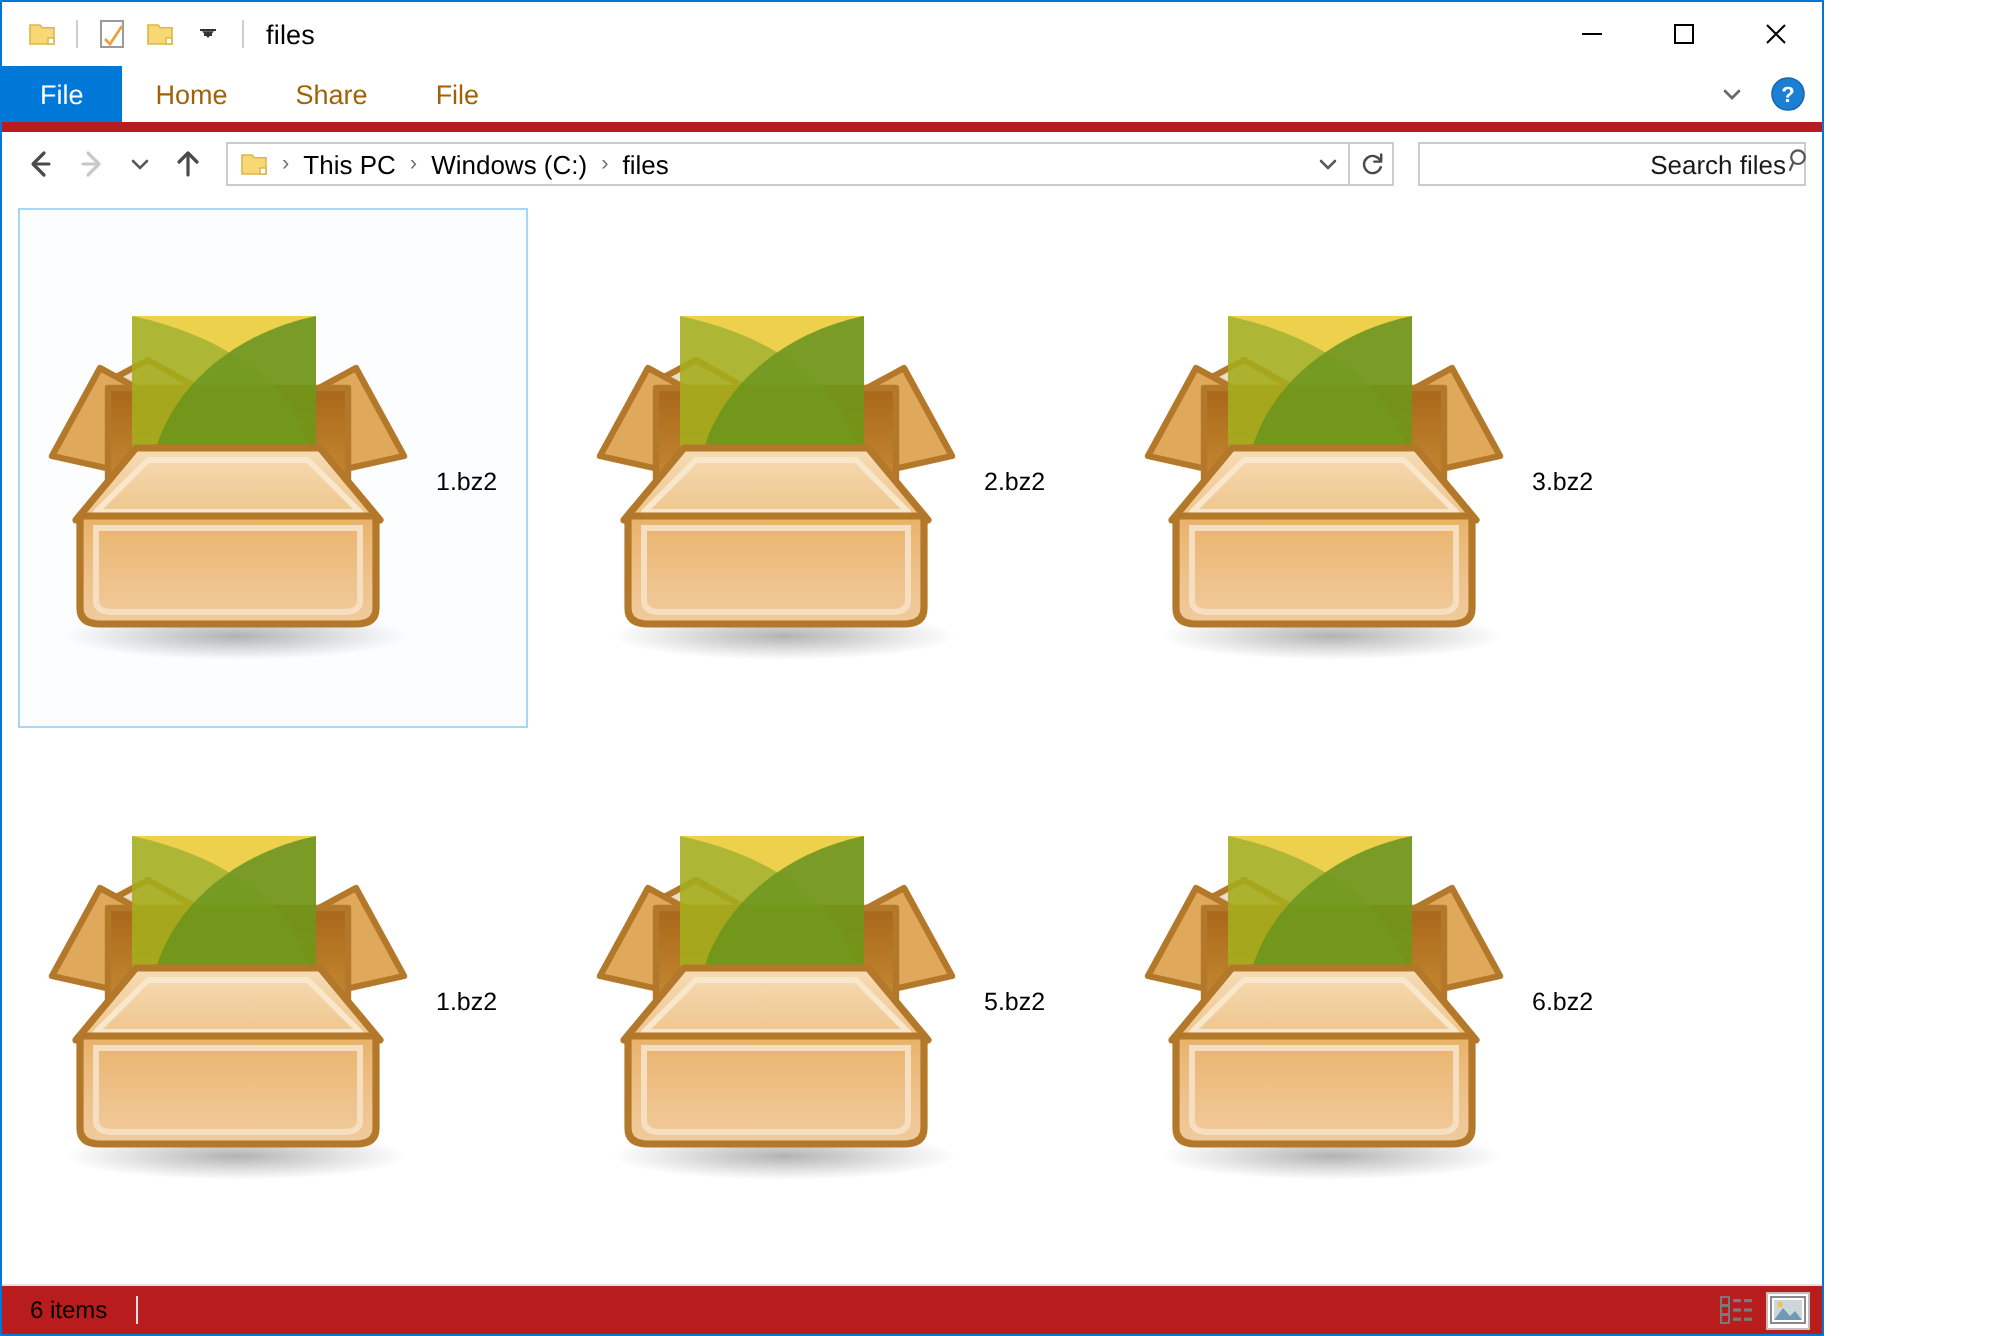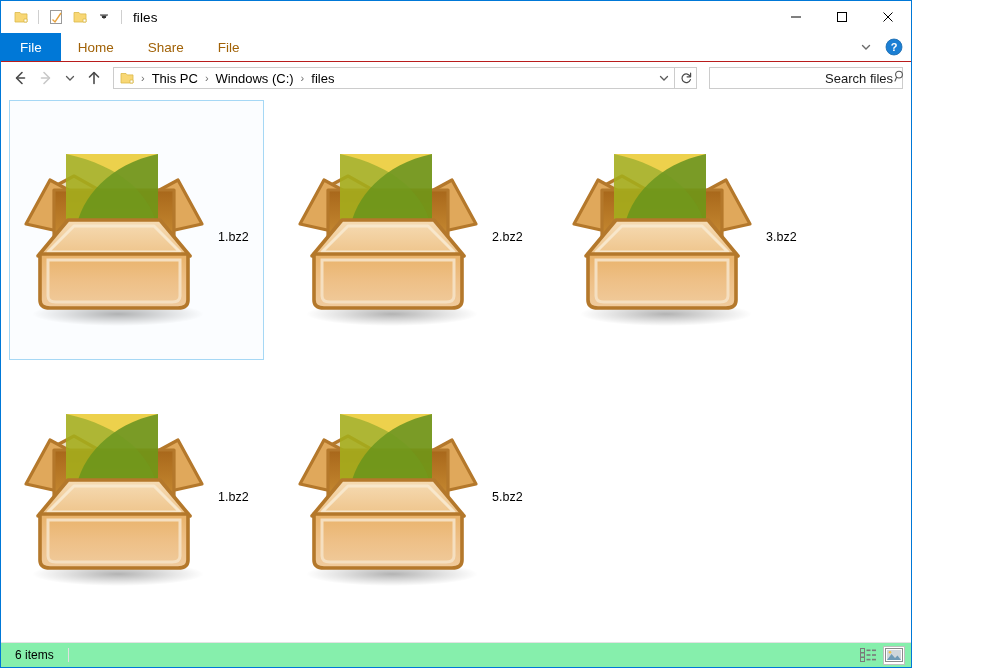--- a/index.html
+++ b/index.html
@@ -77,21 +77,21 @@
   }
 
   
   .tabbar {
     height: 28px;
     min-height: 28px;
     display: flex;
     align-items: stretch;
     background: #ffffff;
     position: relative;
-    border-bottom: 1px solid #b91c1c;
+    border-bottom: 5px solid #b91c1c;
   }
   .tab {
     display: flex;
     align-items: center;
     padding: 0 17px;
     font-size: 13.5px;
     color: #a16207;
     height: 28px;
     box-sizing: border-box;
   }
@@ -246,21 +246,21 @@
     line-height: 15px;
   }
 
   
   .statusbar {
     height: 24px;
     min-height: 24px;
     border-top: 1px solid #e3e3e3;
     display: flex;
     align-items: center;
-    background: #86efac;
+    background: #b91c1c;
     padding: 0 6px 0 14px;
     position: relative;
     justify-content: space-between;
   }
   .status-text {
     font-size: 12px;
     color: #000000;
   }
   .status-divider {
     width: 1px;
@@ -556,20 +556,39 @@
             <path d="M56 18 C 112 30 142 60 148 94 L56 94 Z" fill="#6f9b1e" opacity="0.50"></path>
             <path d="M28 120 L58 84 L150 84 L180 120 Z" fill="url(#flapg1)" stroke="#b4782b" stroke-width="3.6" stroke-linejoin="round"></path>
             <path d="M38 116 L64 90 L144 90 L170 116 Z" fill="none" stroke="#f8e7cb" stroke-width="3" stroke-linejoin="round"></path>
             <path d="M30 118 L30 164 Q30 172 40 172 L168 172 Q178 172 178 164 L178 118 Z" fill="url(#bodyg1)" stroke="#b4782b" stroke-width="3.6" stroke-linejoin="round"></path>
             <path d="M38 124 L38 160 Q38 166 46 166 L162 166 Q170 166 170 160 L170 124 Z" fill="none" stroke="#f5dfc0" stroke-width="3"></path>
           </svg>
         </div>
         <div class="label">5.bz2</div>
       </div>
 
+      <div class="tile">
+        <div class="iconwrap">
+          <svg viewBox="0 0 208 196" width="208" height="196">
+            <ellipse cx="108" cy="178" rx="86" ry="12" fill="url(#shadowg1)"></ellipse>
+            <path d="M34 56 L64 40 L96 58 L70 78 Z" fill="#eadcc0" stroke="#b4782b" stroke-width="3.2" stroke-linejoin="round"></path>
+            <path d="M16 88 L40 44 L88 70 L52 96 Z" fill="#e0a85b" stroke="#b4782b" stroke-width="3.2" stroke-linejoin="round"></path>
+            <path d="M192 88 L168 44 L120 70 L156 96 Z" fill="#e0a85b" stroke="#b4782b" stroke-width="3.2" stroke-linejoin="round"></path>
+            <path d="M44 54 L164 54 L164 106 L44 106 Z" fill="url(#insideg1)" stroke="#b4782b" stroke-width="3.2" stroke-linejoin="round"></path>
+            <rect x="56" y="18" width="92" height="76" fill="#e8c419" opacity="0.78"></rect>
+            <path d="M148 18 C 100 28 70 62 66 94 L148 94 Z" fill="#4d8718" opacity="0.72"></path>
+            <path d="M56 18 C 112 30 142 60 148 94 L56 94 Z" fill="#6f9b1e" opacity="0.50"></path>
+            <path d="M28 120 L58 84 L150 84 L180 120 Z" fill="url(#flapg1)" stroke="#b4782b" stroke-width="3.6" stroke-linejoin="round"></path>
+            <path d="M38 116 L64 90 L144 90 L170 116 Z" fill="none" stroke="#f8e7cb" stroke-width="3" stroke-linejoin="round"></path>
+            <path d="M30 118 L30 164 Q30 172 40 172 L168 172 Q178 172 178 164 L178 118 Z" fill="url(#bodyg1)" stroke="#b4782b" stroke-width="3.6" stroke-linejoin="round"></path>
+            <path d="M38 124 L38 160 Q38 166 46 166 L162 166 Q170 166 170 160 L170 124 Z" fill="none" stroke="#f5dfc0" stroke-width="3"></path>
+          </svg>
+        </div>
+        <div class="label">6.bz2</div>
+      </div>
 
     </div>
   </div>
 
   <div class="statusbar">
     <span class="status-text">6 items</span>
     <span class="status-divider"></span>
 
     <div class="view-toggles">
       <div class="view-btn">

